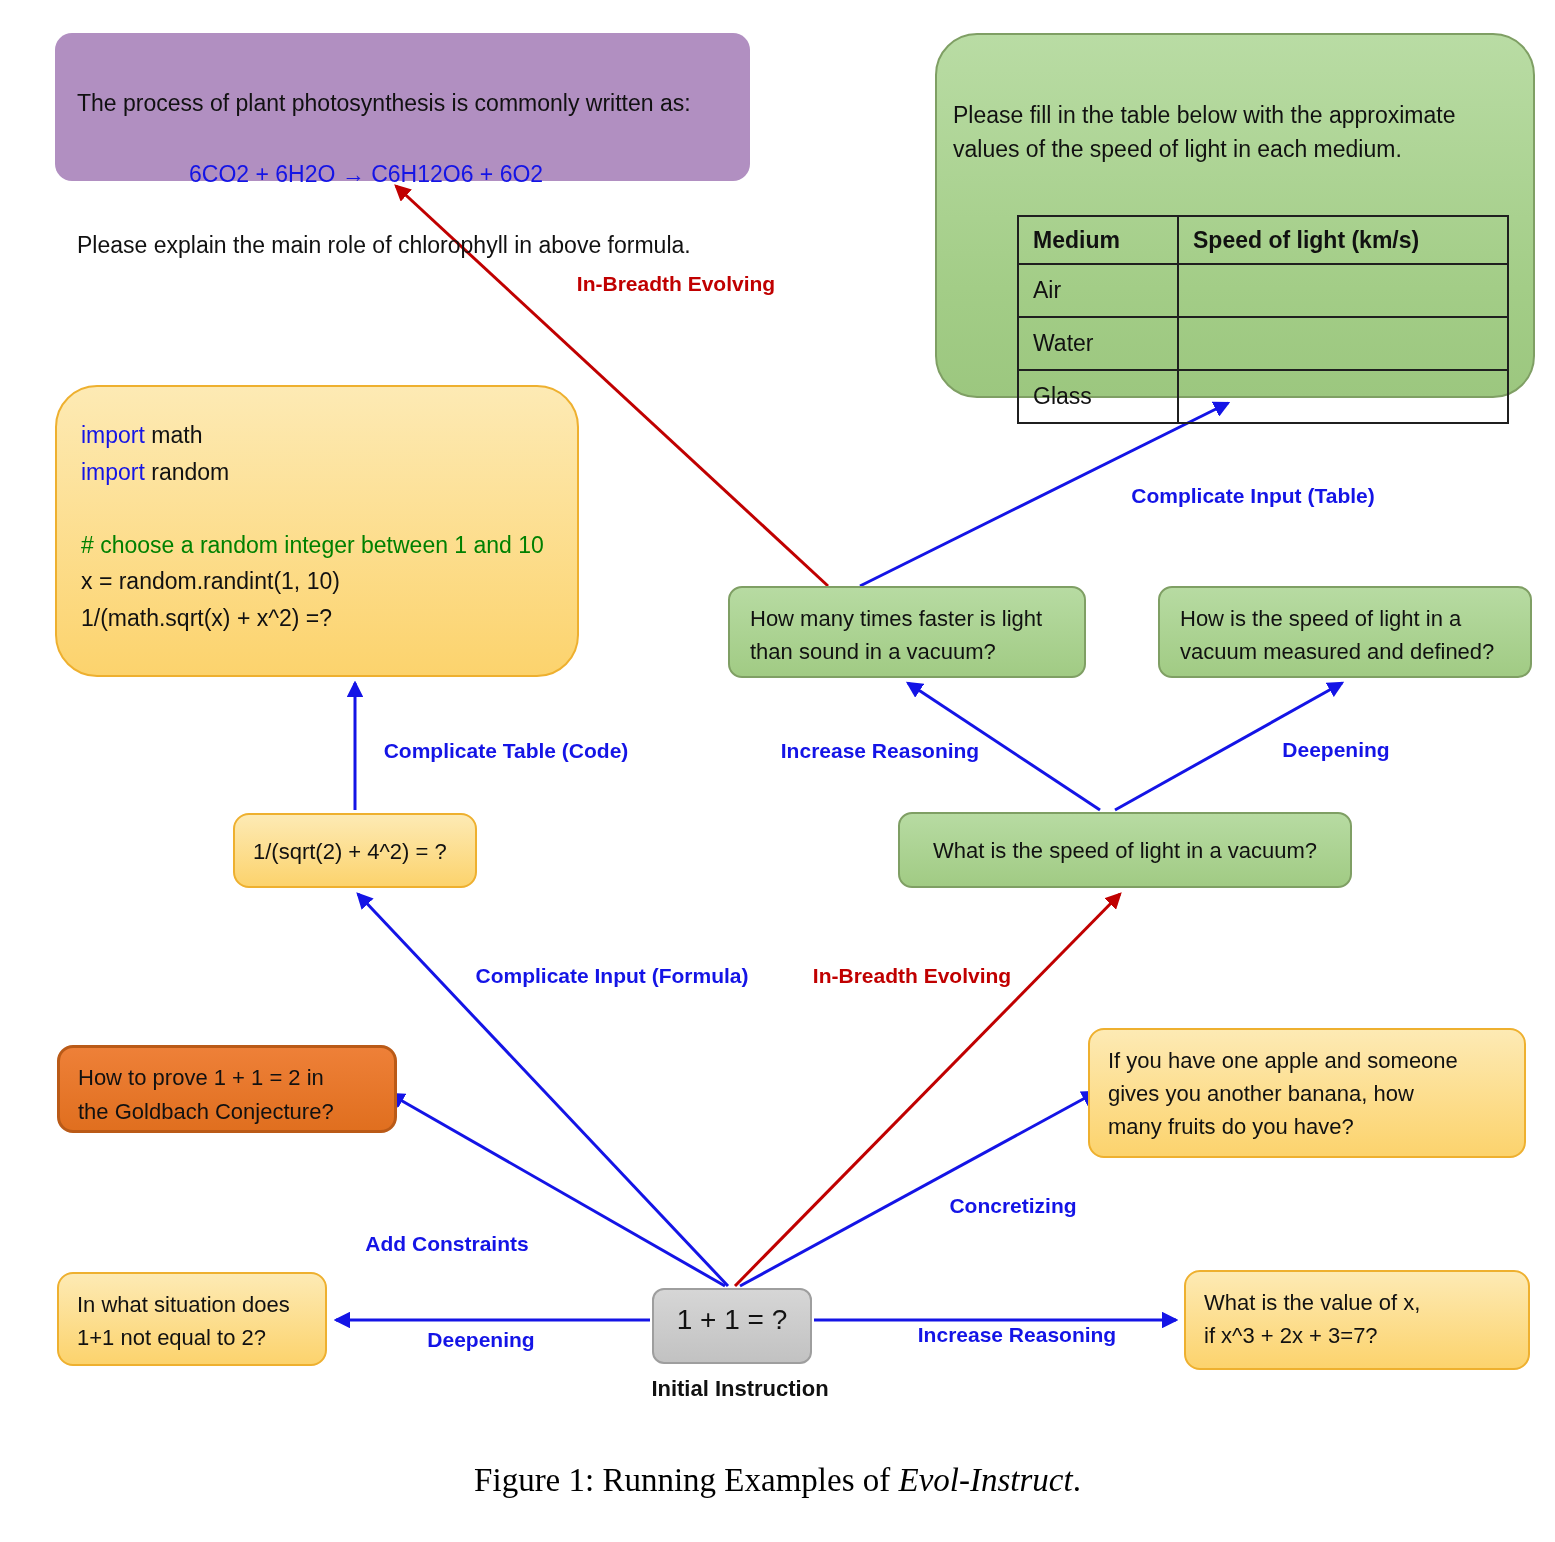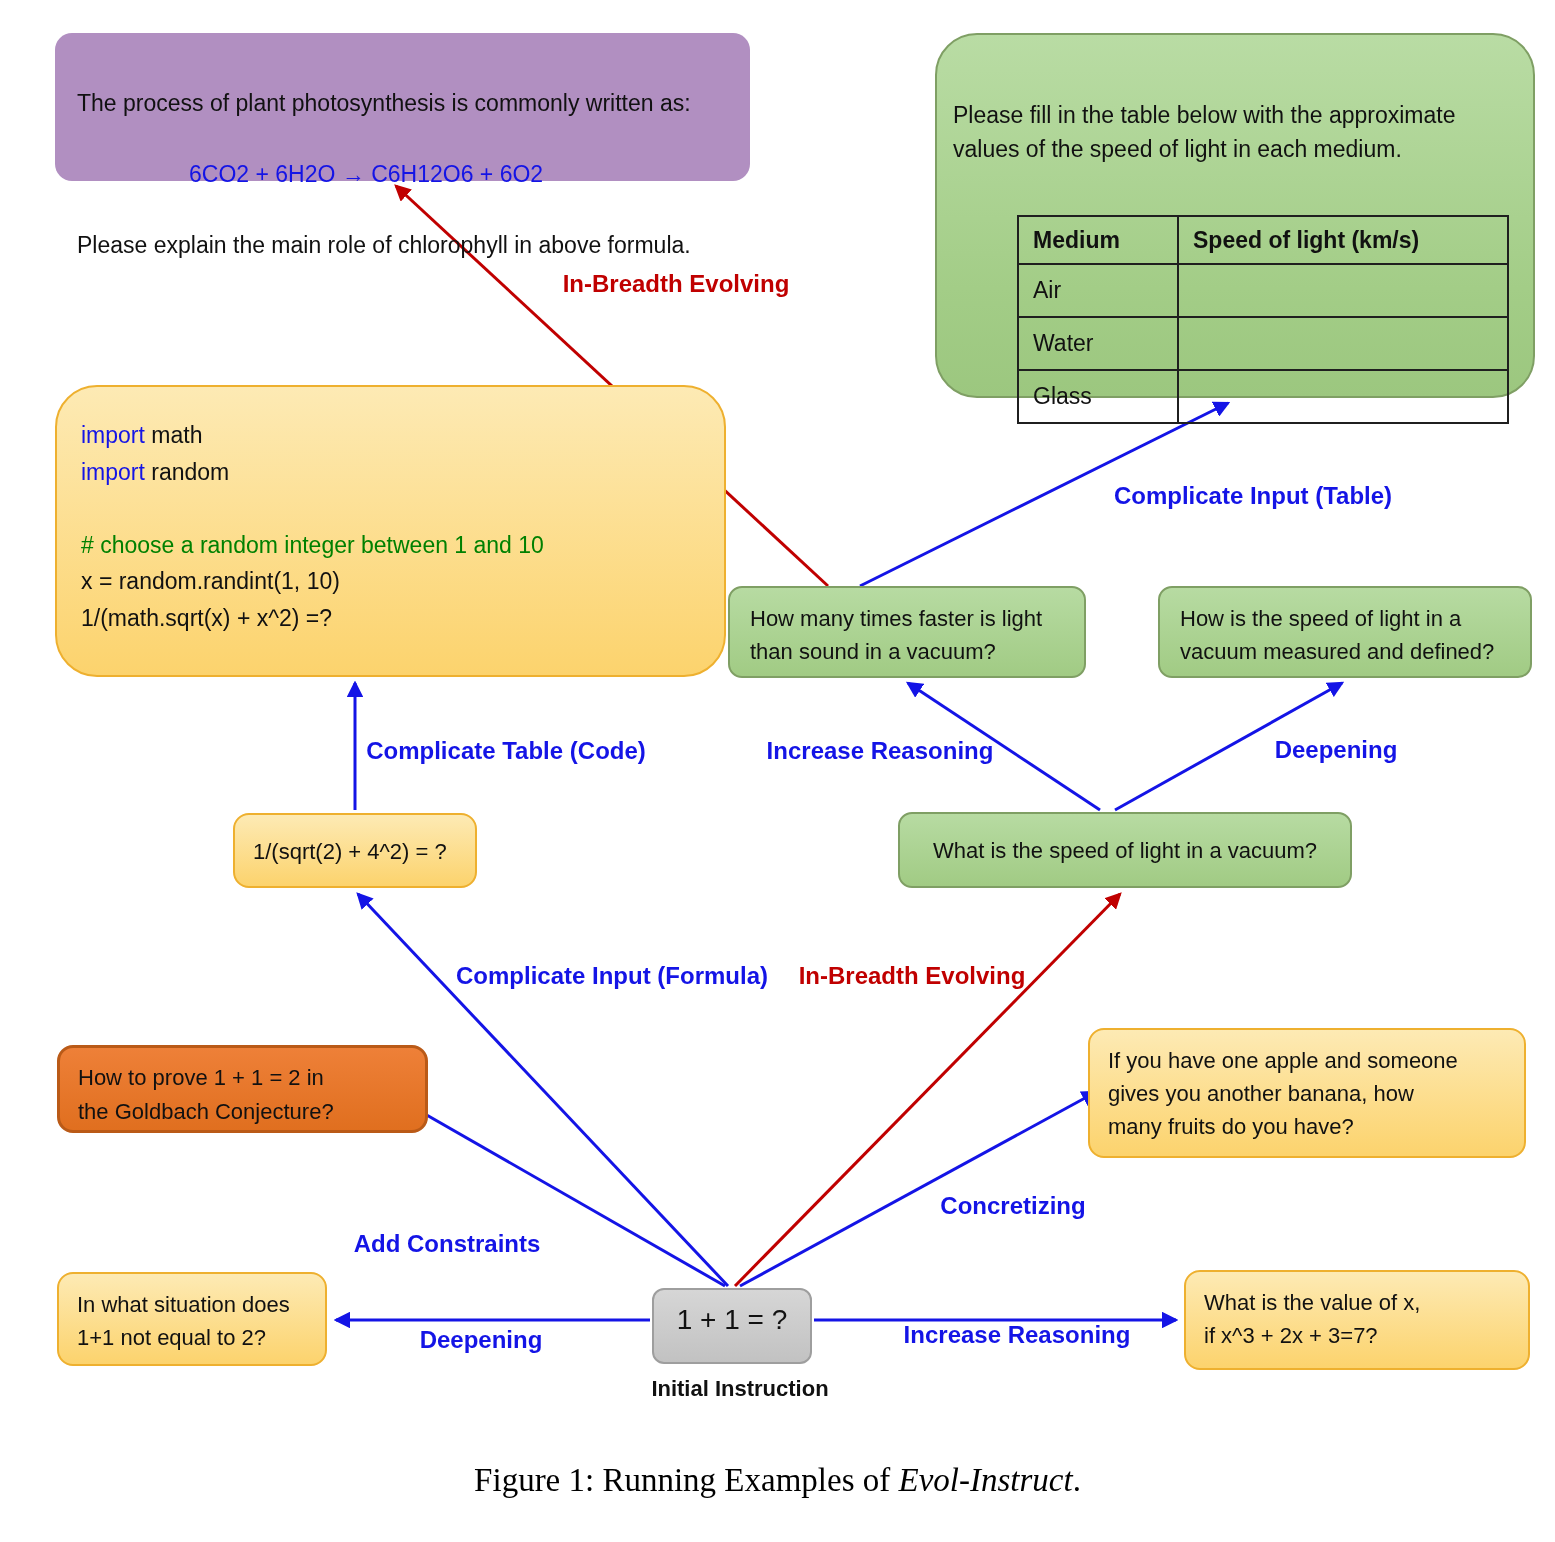--- a/index.html
+++ b/index.html
@@ -42,21 +42,21 @@
     background:linear-gradient(180deg,#ee8038 0%,#e06f1f 100%);
     border:3px solid #ba5a17;border-radius:16px;
     font-size:22px;line-height:1.55;padding:13px 18px;
   }
   .gray{
     background:linear-gradient(180deg,#d6d6d6 0%,#c2c2c2 100%);
     border:2px solid #9e9e9e;border-radius:12px;
     font-size:28px;text-align:center;line-height:60px;padding:0;
   }
   .edge-label{
-    position:absolute;z-index:2;font-weight:bold;font-size:24px;
+    position:absolute;z-index:2;font-weight:bold;font-size:21px;
     white-space:nowrap;transform:translate(-50%,-50%);
   }
   .lbl-blue{color:#1414e6;}
   .lbl-red{color:#c00000;}
   .lbl-black{color:#111;font-size:22px;}
   .kw{color:#1414e6;}
   .cm{color:#008000;}
   .code-gap{height:36px;}
   table.speed{
     border-collapse:collapse;margin:14px 0 0 64px;
@@ -124,39 +124,39 @@
         <td>Water</td>
         <td></td>
       </tr>
       <tr>
         <td>Glass</td>
         <td></td>
       </tr>
     </tbody></table>
   </div>
 
-  <div class="box yellowbig" style="left:55px;top:385px;width:671px;height:292px;white-space:normal;">
+  <div class="box yellowbig" style="left:55px;top:385px;width:524px;height:292px;white-space:normal;">
     <div><span class="kw">import</span><span> math</span></div>
     <div><span class="kw">import</span><span> random</span></div>
     <div class="code-gap"></div>
     <div class="cm"># choose a random integer between 1 and 10</div>
     <div>x = random.randint(1, 10)</div>
     <div>1/(math.sqrt(x) + x^2) =?</div>
   </div>
 
   <div class="box green" style="left:728px;top:586px;width:358px;height:92px;">How many times faster is light
 than sound in a vacuum?</div>
   <div class="box green" style="left:1158px;top:586px;width:374px;height:92px;">How is the speed of light in a
 vacuum measured and defined?</div>
 
   <div class="box yellow" style="left:233px;top:813px;width:244px;height:75px;padding-top:20px;">1/(sqrt(2) + 4^2) = ?</div>
 
   <div class="box green" style="left:898px;top:812px;width:454px;height:76px;text-align:center;padding-top:20px;">What is the speed of light in a vacuum?</div>
 
-  <div class="box orange" style="left:57px;top:1045px;width:371px;height:88px;">How to prove 1 + 1 = 2 in
+  <div class="box orange" style="left:57px;top:1045px;width:340px;height:88px;">How to prove 1 + 1 = 2 in
 the Goldbach Conjecture?</div>
 
   <div class="box yellow" style="left:1088px;top:1028px;width:438px;height:130px;">If you have one apple and someone
 gives you another banana, how
 many fruits do you have?</div>
 
   <div class="box yellow" style="left:57px;top:1272px;width:270px;height:94px;">In what situation does
 1+1 not equal to 2?</div>
 
   <div class="box gray" style="left:652px;top:1288px;width:160px;height:76px;">1 + 1 = ?</div>

